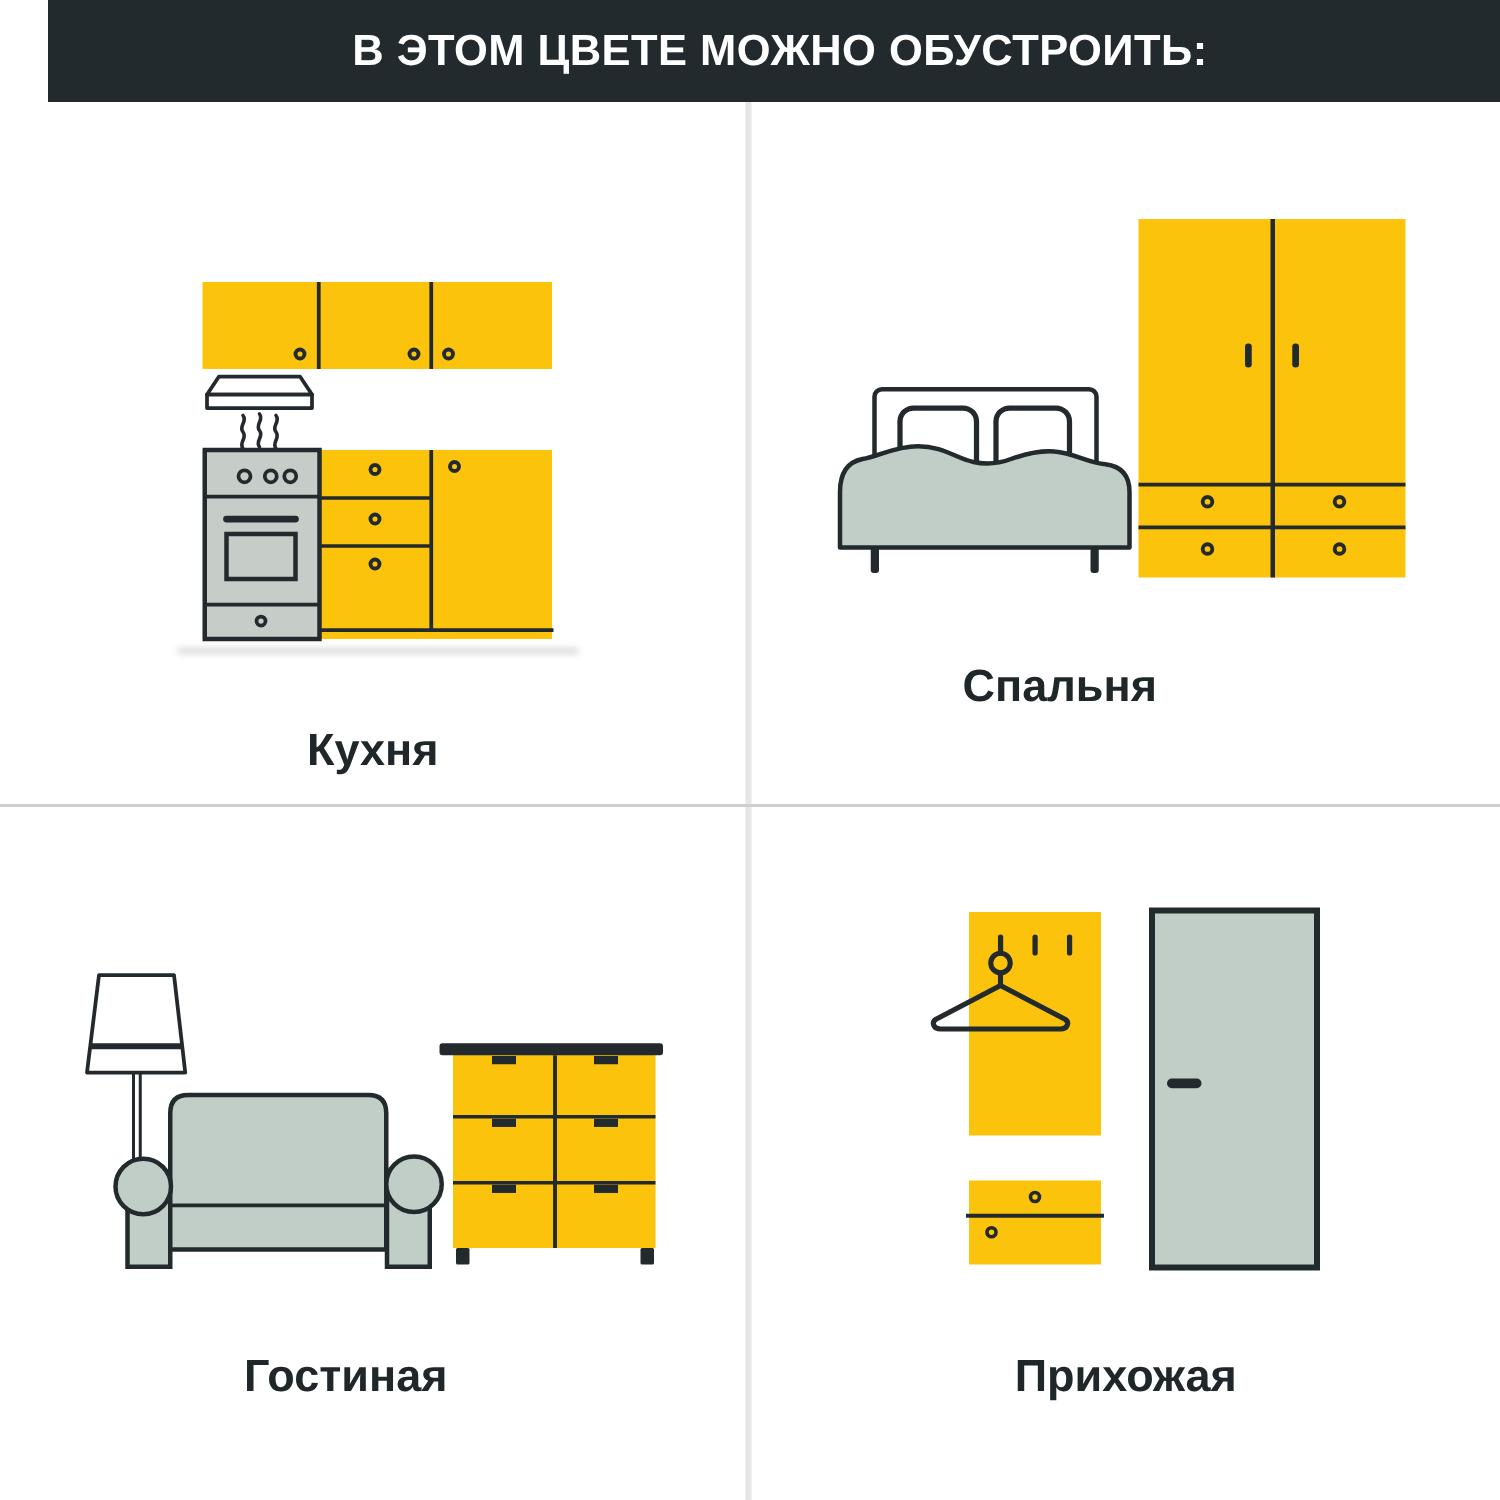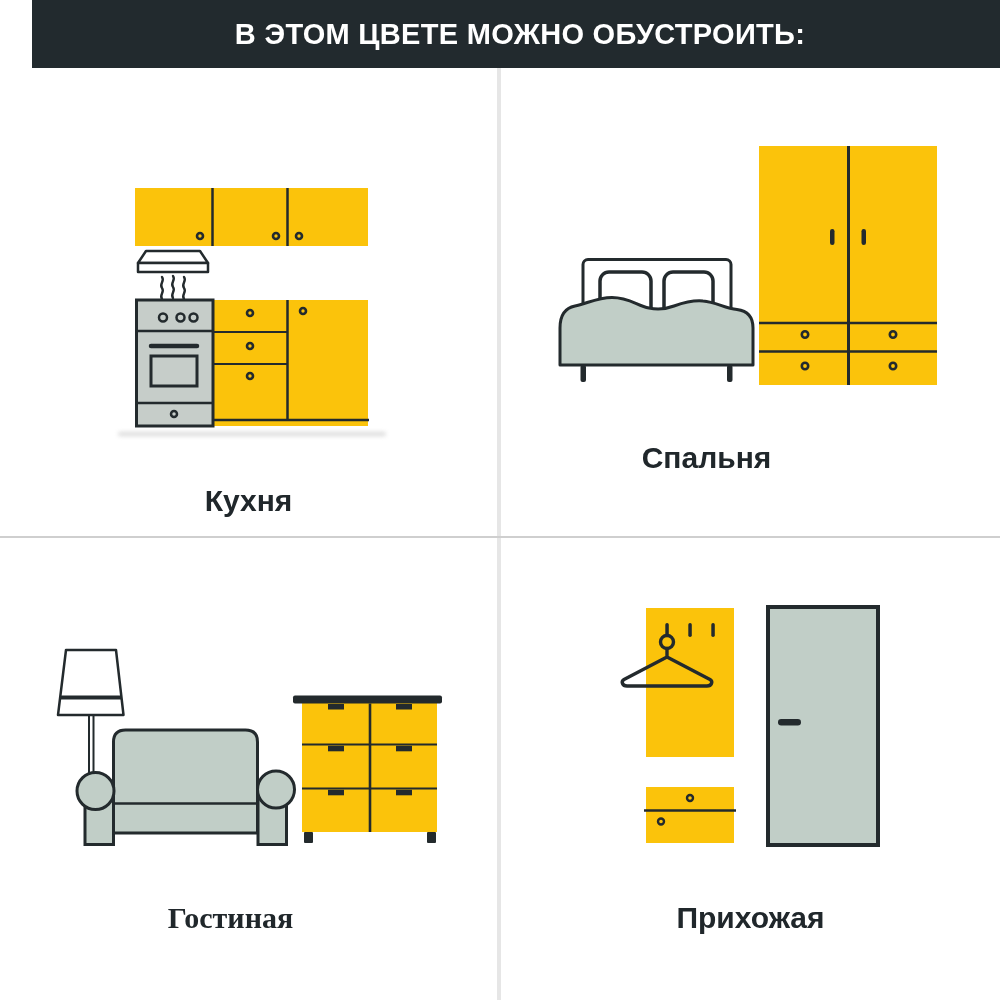--- a/index.html
+++ b/index.html
@@ -15,21 +15,21 @@
   }
   #header .title{
     color:var(--header-text,#fff);font-size:29px;font-weight:700;
     letter-spacing:.3px;white-space:nowrap;
   }
   .divider-v{position:absolute;left:497px;top:68px;width:4px;height:932px;background:var(--divider-v,#E6E6E6);}
   .divider-h{position:absolute;left:0;top:536px;width:1000px;height:2px;background:var(--divider-h,#CFCFCF);}
   .card{position:absolute;}
   #card-kitchen{left:0;top:68px;width:497px;height:468px;margin-top:43px;}
   #card-bedroom{left:501px;top:68px;width:411px;height:468px;}
-  #card-living{left:0;top:538px;width:461px;height:462px;font-family:Liberation Serif, serif;}
+  #card-living{left:0;top:538px;width:461px;height:462px;}
   #card-hallway{left:501px;top:538px;width:499px;height:462px;}
   .illo{position:absolute;display:block;}
   .room-label{
     position:absolute;left:0;width:100%;text-align:center;
     font-size:30px;font-weight:700;color:var(--label-color,#20272B);
   }
   #card-kitchen .room-label,#card-bedroom .room-label{top:373px;}
   #card-living .room-label,#card-hallway .room-label{top:363px;}
   
   .fy{fill:var(--accent-yellow,#FBC30B);}

